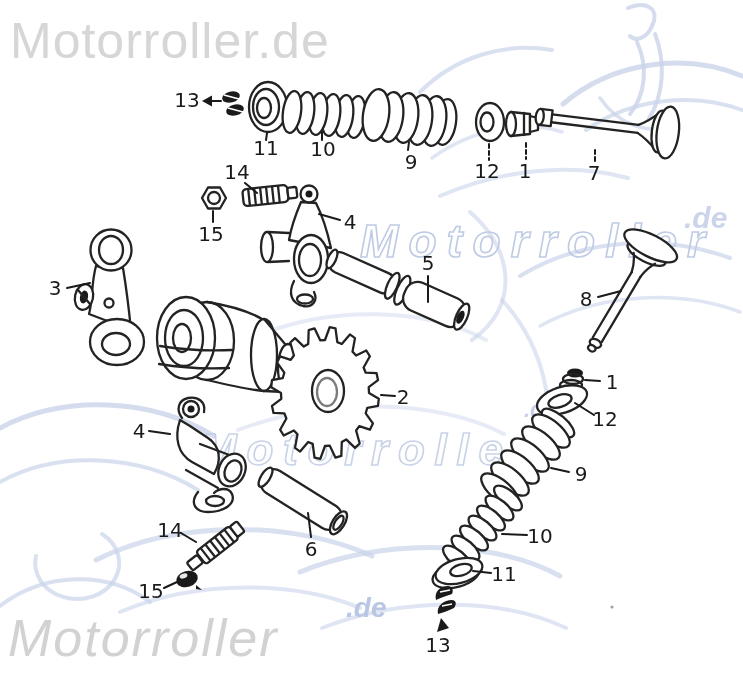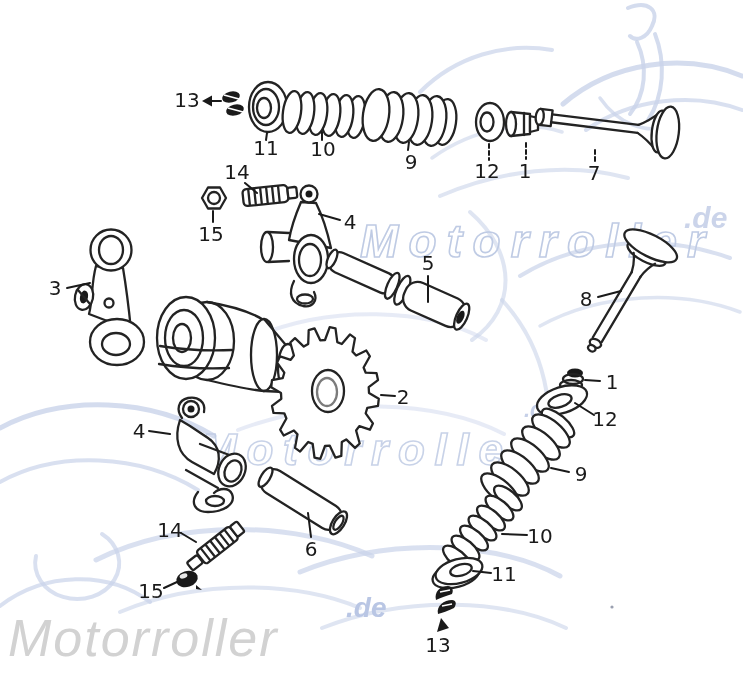--- a/index.html
+++ b/index.html
@@ -290,20 +290,21 @@
         <path class="ld" d="M551,468 L569,472"></path>
         <path class="ld" d="M502,534 L527,535"></path>
         <path class="ld" d="M473,571 L491,573"></path>
         <path class="ld" d="M181,533 L196,542"></path>
         <path class="ld" d="M164,588 L177,582"></path>
         <path class="ld" d="M311,537 L308,513"></path>
       </g>
     </g>
   </svg>
 
+  <div class="logo-top">Motorroller.de</div>
   <div class="logo-bottom">Motorroller</div>
   <div class="logo-bottom-de">.de</div>
 
   <div id="callouts">
       <div class="callout" style="left: 187px; top: 100px;">13</div>
       <div class="callout" style="left: 266px; top: 148px;">11</div>
       <div class="callout" style="left: 323px; top: 149px;">10</div>
       <div class="callout" style="left: 411px; top: 162px;">9</div>
       <div class="callout" style="left: 487px; top: 171px;">12</div>
       <div class="callout" style="left: 525px; top: 171px;">1</div>

